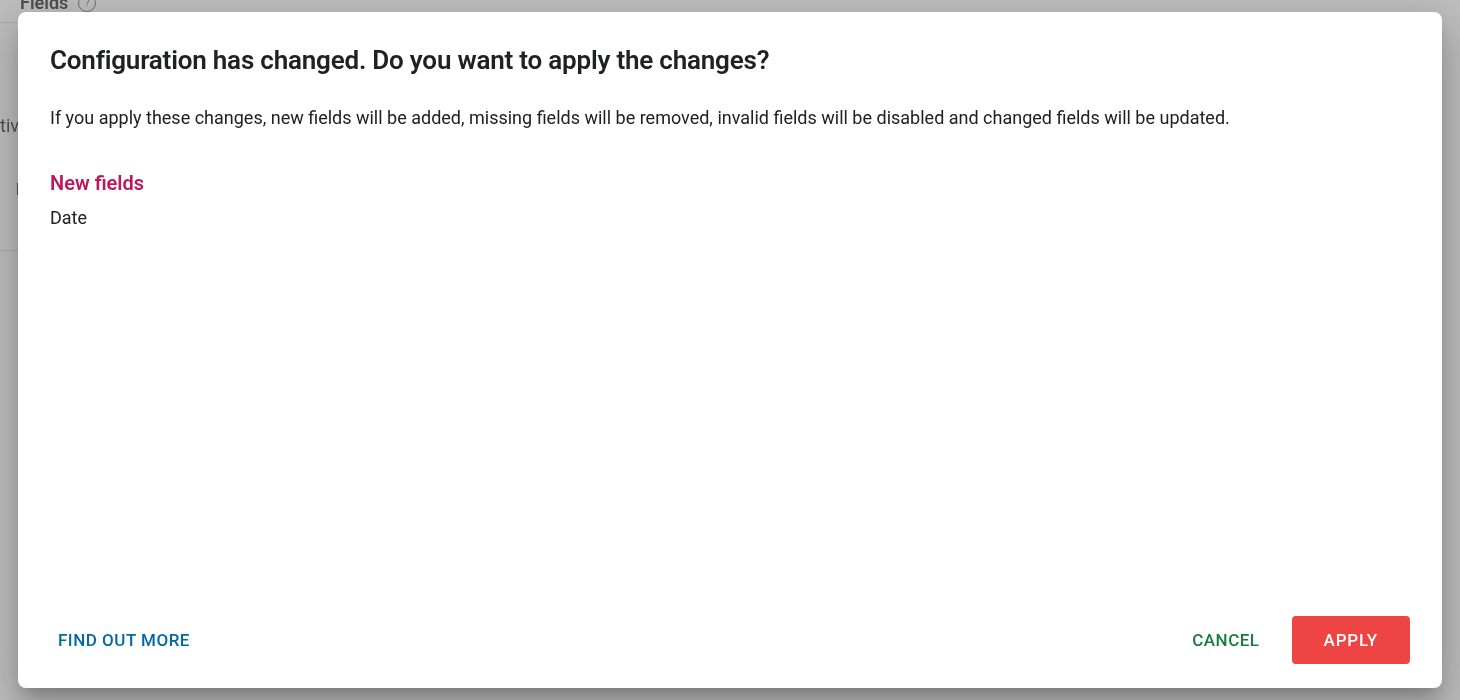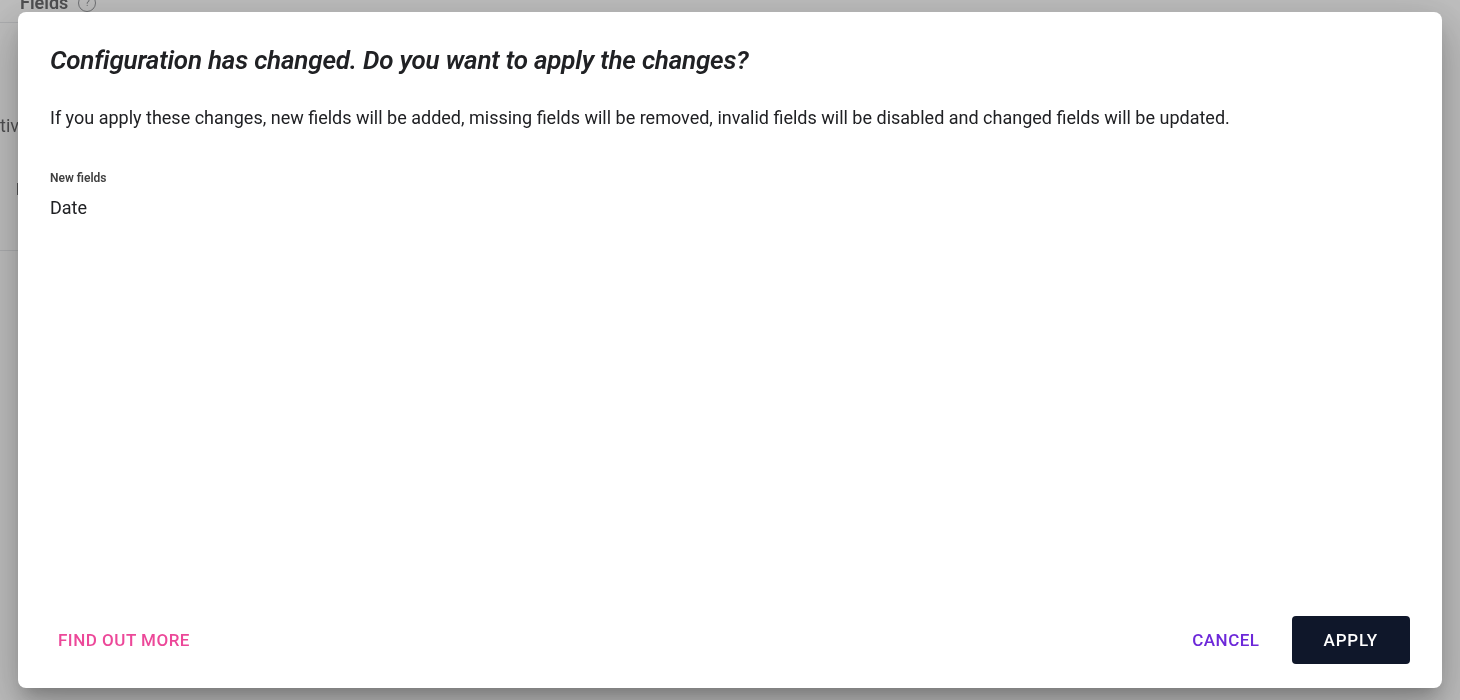--- a/index.html
+++ b/index.html
@@ -102,33 +102,32 @@
       flex-direction: column;
       padding: 32px 32px 24px 32px;
     }
     .modal-title {
       font-size: 26px;
       font-weight: 600;
       color: #202124;
       line-height: 1.3;
       margin-bottom: 26px;
       letter-spacing: -0.2px;
-      font-style: italic;
     }
     .modal-description {
       font-size: 18px;
       color: #202124;
       line-height: 1.5;
       margin-bottom: 40px;
       font-weight: 400;
     }
     .section-label {
-      font-size: 12px;
-      font-weight: 600;
-      color: #404040;
+      font-size: 20px;
+      font-weight: 600;
+      color: #be185d;
       margin-bottom: 4px;
     }
     .field-item {
       font-size: 18px;
       color: #202124;
       font-weight: 400;
       margin-top: 12px;
     }
     .modal-content {
       flex: 1;
@@ -152,27 +151,27 @@
       border: none;
       font-size: 17px;
       font-weight: 500;
       letter-spacing: 0.5px;
       cursor: pointer;
       font-family: inherit;
       padding: 10px 8px;
       border-radius: 4px;
     }
     .text-button.blue {
-      color: #ec4899;
+      color: #0369a1;
     }
     .text-button.gray {
-      color: #6d28d9;
+      color: #15803d;
     }
     .primary-button {
-      background: #0f172a;
+      background: #ef4444;
       color: #fff;
       border: none;
       font-size: 17px;
       font-weight: 500;
       letter-spacing: 0.8px;
       cursor: pointer;
       font-family: inherit;
       padding: 14px 32px;
       border-radius: 4px;
     }

